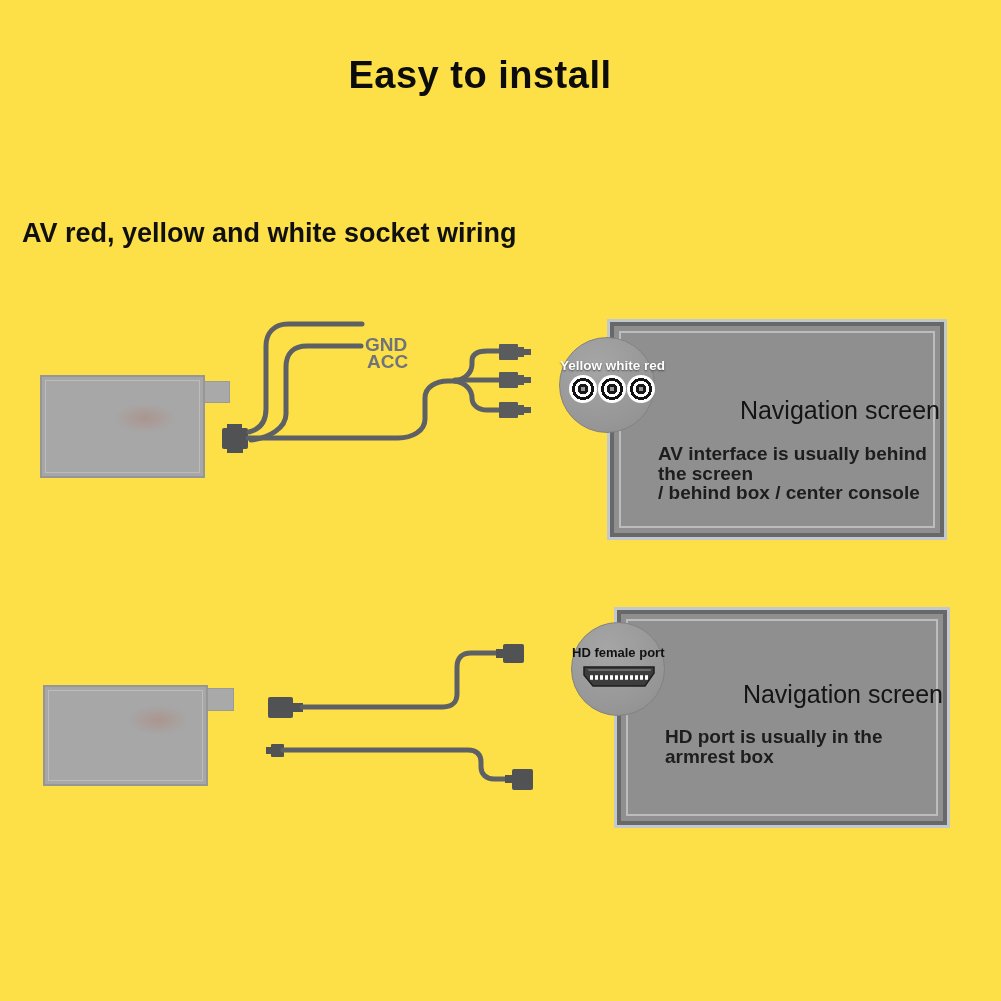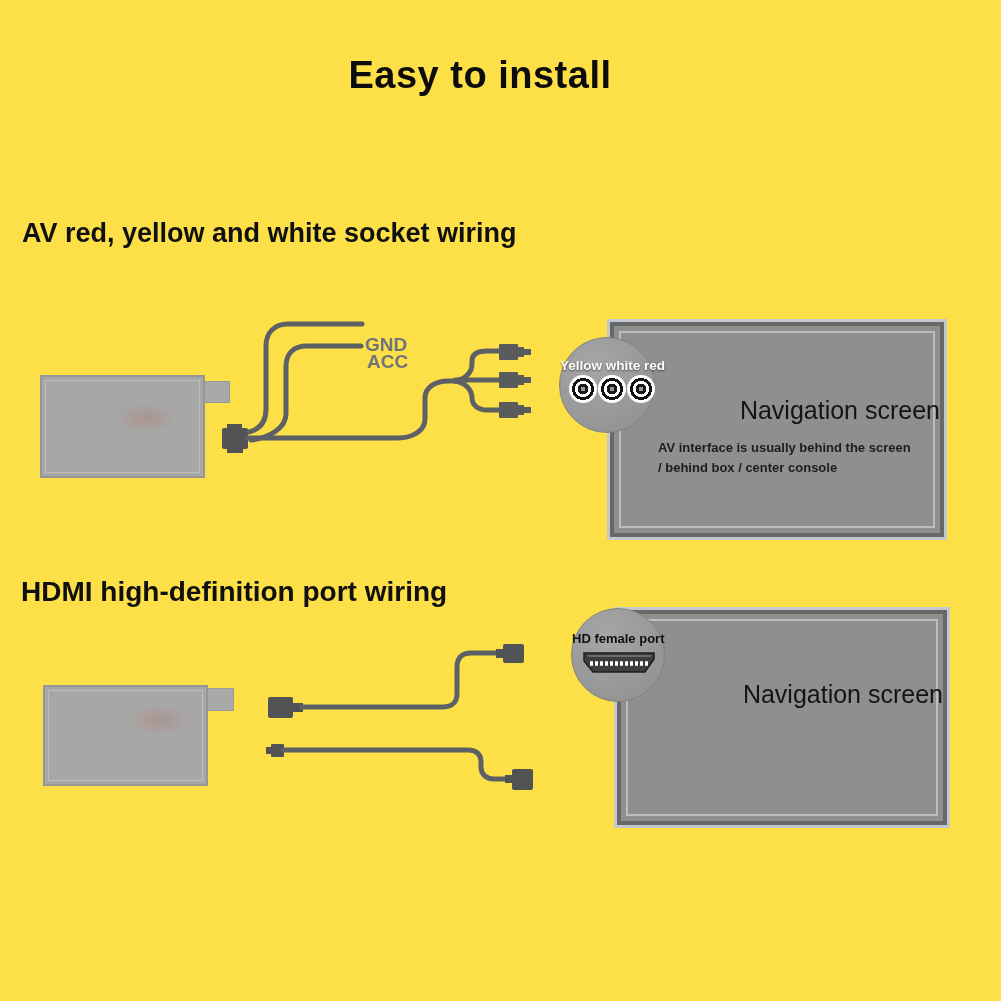--- a/index.html
+++ b/index.html
@@ -27,30 +27,30 @@
 
   
   .nav-screen{position:absolute;background:#8f8f8f;border:4px solid #686868;
     outline:3px solid #c2c8cf;box-sizing:border-box;z-index:1;}
   .nav-screen .screen-inner-line{position:absolute;inset:5px;border:2px solid #cccccc;opacity:.75;pointer-events:none;}
   #nav-screen-av{left:610px;top:322px;width:334px;height:215px;}
   #nav-screen-hdmi{left:617px;top:610px;width:330px;height:215px;}
   .nav-title{position:absolute;left:0;right:0;text-align:right;font-size:25px;font-weight:normal;color:#141414;}
   #nav-screen-av .nav-title{top:70px;}
   #nav-screen-hdmi .nav-title{top:66px;}
-  .nav-body{position:absolute;font-size:13px;font-weight:bold;color:#1d1d1d;line-height:19.5px;}
+  .nav-body{position:absolute;font-size:19px;font-weight:bold;color:#1d1d1d;line-height:19.5px;margin-top:6px;}
   #nav-screen-av .nav-body{left:44px;top:112px;}
   #nav-screen-hdmi .nav-body{left:44px;top:107px;}
 
   
   .callout-circle{position:absolute;border-radius:50%;z-index:2;
     background:radial-gradient(circle at 38% 30%, #a6a6a6, #979797 65%, #8d8d8d);
     border:1px solid #828282;box-sizing:border-box;}
   #callout-av{left:559px;top:337px;width:96px;height:96px;}
-  #callout-hdmi{left:571px;top:608px;width:94px;height:94px;text-decoration:underline;}
+  #callout-hdmi{left:571px;top:622px;width:94px;height:94px;text-decoration:underline;}
   .callout-label{position:absolute;left:0;right:0;text-align:center;font-weight:bold;white-space:nowrap;}
   #callout-av .callout-label{top:20px;font-size:13.5px;color:#ffffff;text-shadow:0 1px 2px rgba(0,0,0,0.55);}
   #callout-hdmi .callout-label{top:22px;font-size:13px;color:#111111;}
   .jack-row{position:absolute;left:9px;top:37px;display:flex;gap:1px;}
   .rca-jack{width:28px;height:28px;border-radius:50%;
     background:radial-gradient(circle, #9a9a9a 0 2.5px, #191919 2.5px 5.5px, #ffffff 5.5px 8px,
       #121212 8px 11px, #ffffff 11px 14px);}
   .hdmi-icon-wrap{position:absolute;left:9px;top:39px;}
 
   
@@ -89,32 +89,32 @@
     <div class="jack-row">
       <div class="rca-jack"></div>
       <div class="rca-jack"></div>
       <div class="rca-jack"></div>
     </div>
   </div>
 
   <div class="wire-label" id="label-acc">ACC</div>
   <div class="wire-label" id="label-gnd">GND</div>
 
-  <div class="section-heading" id="heading-hdmi">HDMI high-definition port wiring</div>
 
   <div class="device-tab" id="device-tab-hdmi"></div>
   <div class="device-box" id="device-box-hdmi">
     <div class="inner-line"></div>
     <div class="logo-smudge"></div>
   </div>
 
   <div class="nav-screen" id="nav-screen-hdmi">
     <div class="screen-inner-line"></div>
     <div class="nav-title">Navigation screen</div>
     <div class="nav-body">
+      <div>HD port is usually in the armrest box</div>
     </div>
   </div>
 
   <div class="callout-circle" id="callout-hdmi">
     <div class="callout-label">HD female port</div>
     <div class="hdmi-icon-wrap">
       <svg width="76" height="30" viewBox="0 0 76 30">
         <path d="M3 5 L73 5 L73 11 L64 24 L12 24 L3 13 Z" fill="#3d3d3d" stroke="#1e1e1e" stroke-width="1.5"></path>
         <path d="M6 7 L70 7 L70 9 L8 9 Z" fill="#6b6b6b"></path>
         <line x1="9" y1="15.5" x2="67" y2="15.5" stroke="#ffffff" stroke-width="4.5" stroke-dasharray="3 2"></line>

